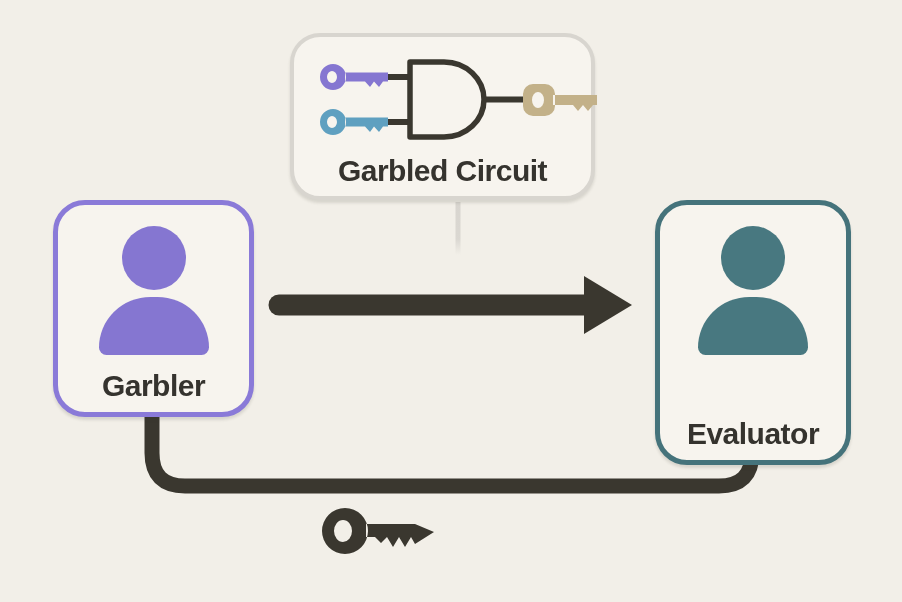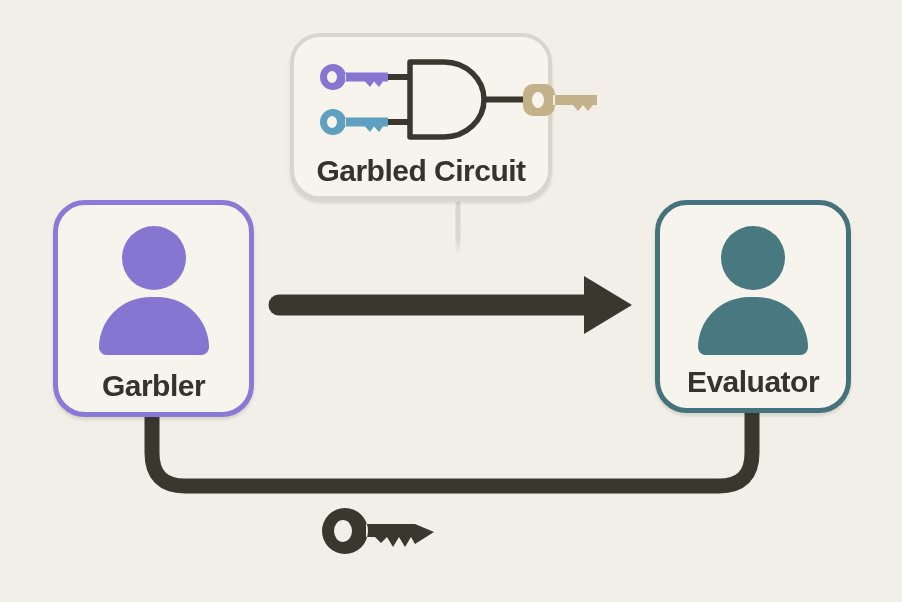--- a/index.html
+++ b/index.html
@@ -15,29 +15,29 @@
     overflow:hidden;
   }
   #stage{position:relative;width:902px;height:602px;background:var(--bg);}
 
   
   .panel{
     position:absolute;background:var(--box-fill);
     box-shadow:0 3px 3px rgba(60,55,45,.14);
   }
   .circuit-box{
-    left:290px;top:33px;width:262px;height:167px;
+    left:290px;top:33px;width:305px;height:167px;
     border:4px solid var(--box-border);border-radius:30px;
   }
   .party-box{
     width:201px;height:217px;border-radius:32px;
     display:flex;flex-direction:column;align-items:center;
   }
   .garbler-box{left:53px;top:200px;border:5px solid var(--purple-border);}
-  .evaluator-box{left:655px;top:200px;width:196px;height:213px;border:5px solid var(--teal-border);}
+  .evaluator-box{left:655px;top:200px;width:196px;height:265px;border:5px solid var(--teal-border);}
 
   
   .person{display:flex;flex-direction:column;align-items:center;margin-top:21px;}
   .person .head{width:64px;height:64px;border-radius:50%;}
   .person .body{width:110px;height:58px;margin-top:7px;border-radius:55px 55px 8px 8px / 54px 54px 8px 8px;}
   .garbler-box .head,.garbler-box .body{background:var(--purple);}
   .evaluator-box .head,.evaluator-box .body{background:var(--teal);}
 
   .party-label{
     position:absolute;bottom:9px;left:0;width:100%;text-align:center;

